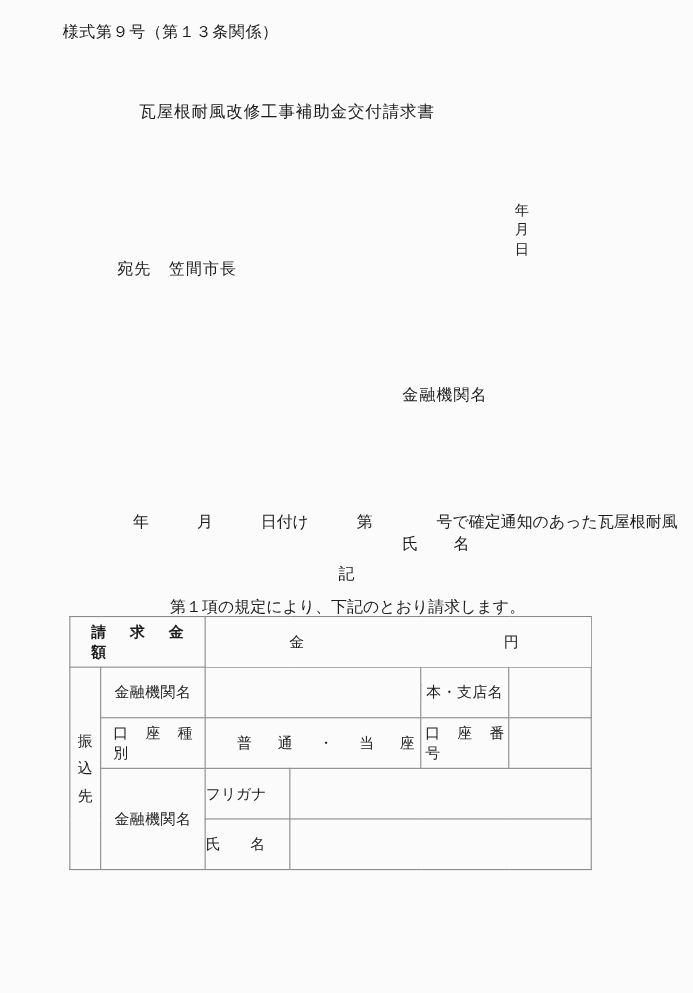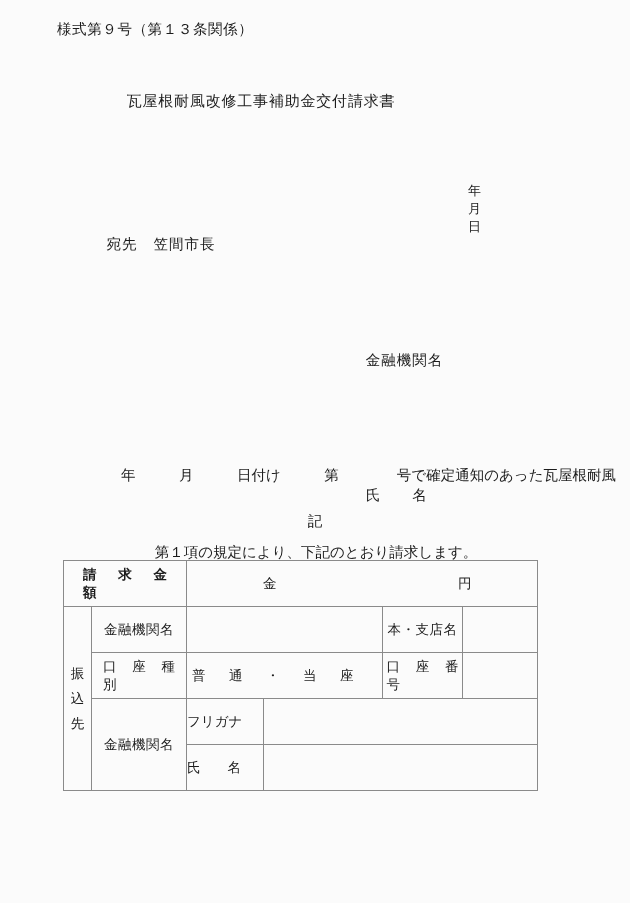--- a/index.html
+++ b/index.html
@@ -158,21 +158,21 @@
     top: 50%;
     transform: translateY(-50%);
   }
   .amount-cell .yen-suffix {
     position: absolute;
     left: 271px;
     top: 50%;
     transform: translateY(-50%);
   }
   .type-cell {
-    text-align: left;
+    text-align: right;
     letter-spacing: 5px;
     text-indent: 5px;
     margin-top: 40px;
   }
   .blank-cell { }
 </style>
 </head>
 <body>
 
 <div class="page">

